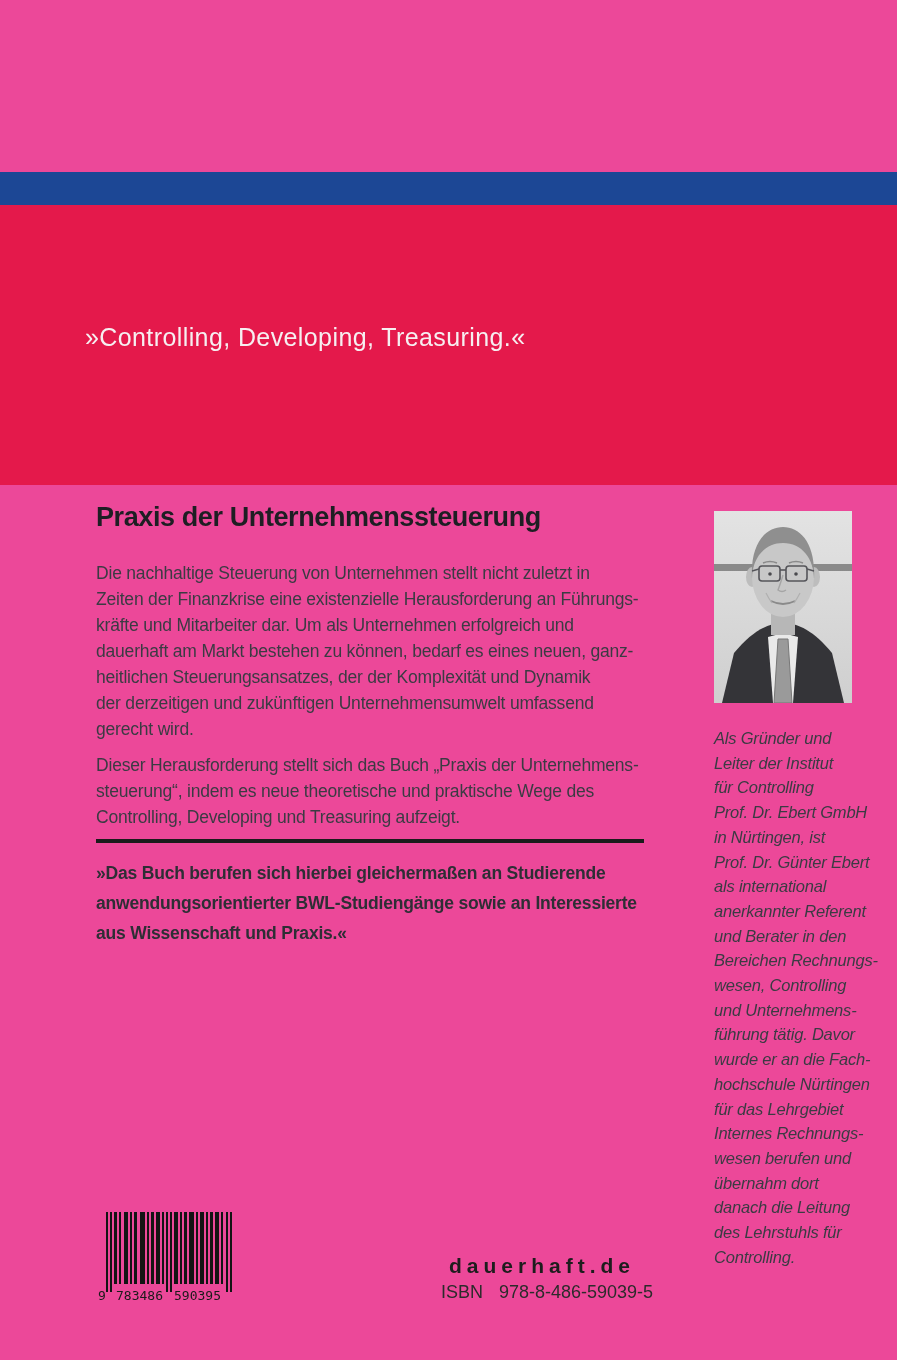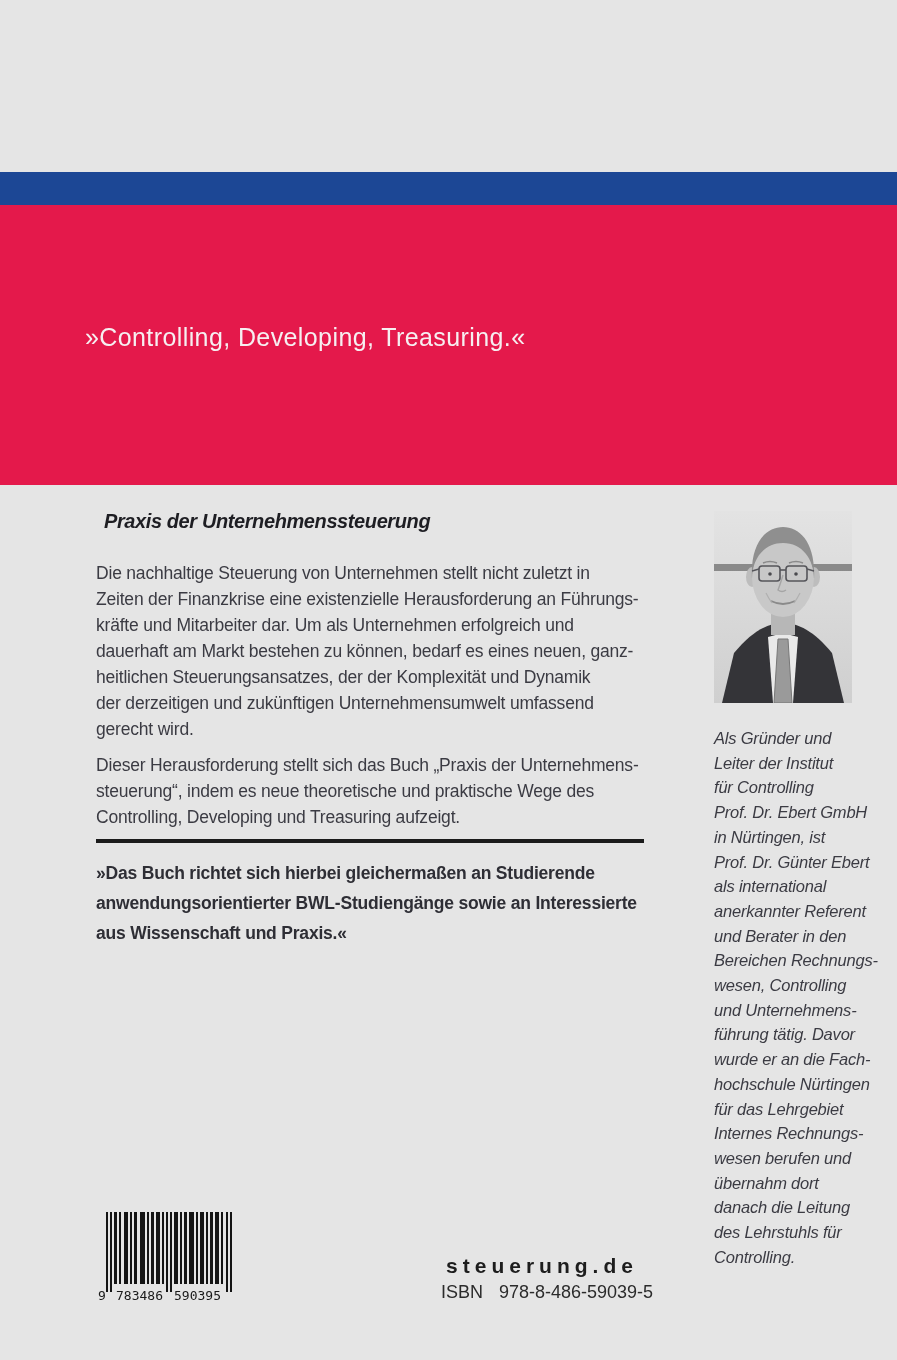--- a/index.html
+++ b/index.html
@@ -1,28 +1,28 @@
 <!DOCTYPE html>
 <html><head>
 <meta charset="utf-8">
 <style>
   html,body{margin:0;padding:0;background:#ffffff;}
   .page{
     position:relative;width:897px;height:1360px;overflow:hidden;
-    background:#e5e5e5;font-family:"Liberation Sans",sans-serif;
+    background:#ec4899;font-family:"Liberation Sans",sans-serif;
   }
   .blue-stripe{position:absolute;left:0;top:172px;width:897px;height:33px;background:#1C4795;}
   .red-banner{position:absolute;left:0;top:205px;width:897px;height:280px;background:#E4194B;}
   .banner-quote{
     position:absolute;left:85px;top:118px;color:#F6EFF1;
     font-size:25px;letter-spacing:0.4px;font-weight:400;white-space:nowrap;
   }
   .book-title{
-    position:absolute;left:96px;top:502px;margin:8px;
-    font-size:20px;font-weight:700;color:#1e1e23;letter-spacing:-0.4px;white-space:nowrap;font-style:italic;
+    position:absolute;left:96px;top:502px;margin:0;
+    font-size:27px;font-weight:700;color:#1e1e23;letter-spacing:-0.4px;white-space:nowrap;
   }
   .body-par{
     position:absolute;left:96px;width:565px;margin:0;
     font-size:17.5px;line-height:26px;color:#3b3b43;white-space:pre-line;letter-spacing:-0.2px;
   }
   .p1{top:560px;}
   .p2{top:752px;}
   .rule{position:absolute;left:96px;top:839px;width:548px;height:4px;background:#1b1b1b;}
   .highlight{
     position:absolute;left:96px;top:858px;width:575px;margin:0;
@@ -66,21 +66,21 @@
 heitlichen Steuerungsansatzes, der der Komplexität und Dynamik
 der derzeitigen und zukünftigen Unternehmensumwelt umfassend
 gerecht wird.</p>
 
   <p class="body-par p2">Dieser Herausforderung stellt sich das Buch „Praxis der Unternehmens-
 steuerung“, indem es neue theoretische und praktische Wege des
 Controlling, Developing und Treasuring aufzeigt.</p>
 
   <div class="rule"></div>
 
-  <p class="highlight">»Das Buch richtet sich hierbei gleichermaßen an Studierende
+  <p class="highlight">»Das Buch berufen sich hierbei gleichermaßen an Studierende
 anwendungsorientierter BWL-Studiengänge sowie an Interessierte
 aus Wissenschaft und Praxis.«</p>
 
   <div class="photo">
     <svg width="138" height="192" viewBox="0 0 138 192" xmlns="http://www.w3.org/2000/svg">
       <defs>
         <linearGradient id="pbg" x1="0" y1="0" x2="0" y2="1">
           <stop offset="0" stop-color="#e3e3e3"></stop>
           <stop offset="1" stop-color="#cfcfcf"></stop>
         </linearGradient>
@@ -163,19 +163,19 @@
         <rect x="123" y="0" width="2" height="72"></rect>
         <rect x="128" y="0" width="2" height="80"></rect>
         <rect x="132" y="0" width="2" height="80"></rect>
       </g>
       <text x="0" y="88" class="bc-digits">9</text>
       <text x="18" y="88" class="bc-digits">783486</text>
       <text x="76" y="88" class="bc-digits">590395</text>
     </svg>
   </div>
 
-  <div class="publisher">steuerung.de</div>
+  <div class="publisher">dauerhaft.de</div>
 
   <div class="isbn-row">
     <span class="isbn-label">ISBN</span><span>978-8-486-59039-5</span>
   </div>
 
 </div>
 
 </body></html>

